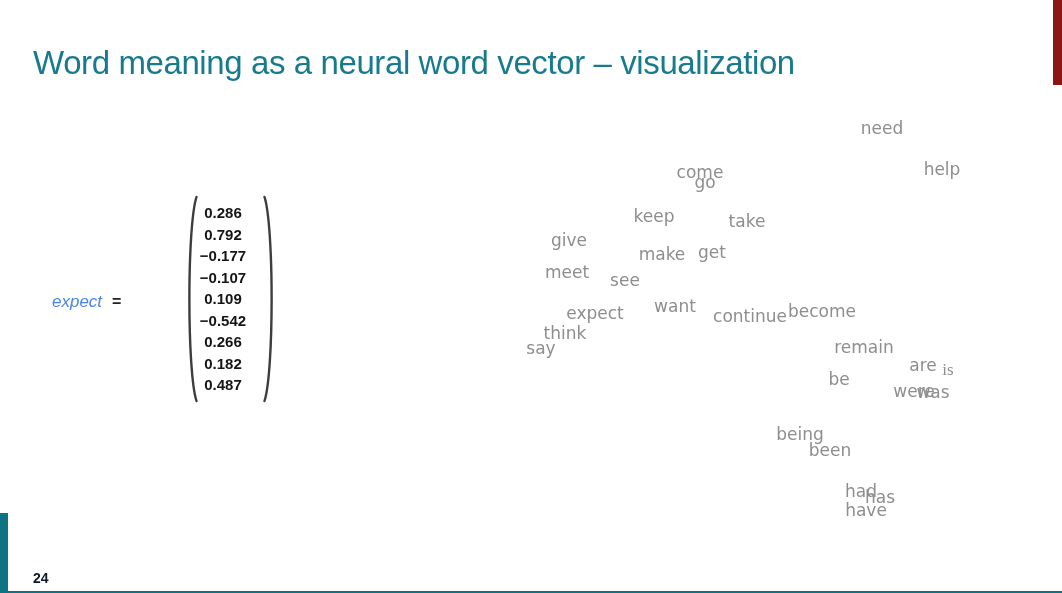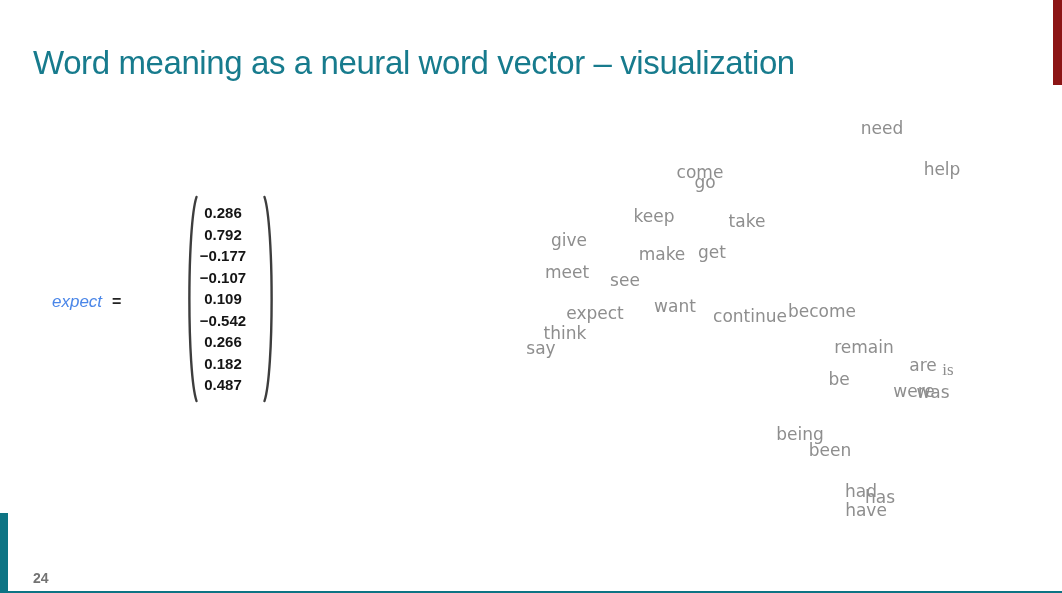--- a/index.html
+++ b/index.html
@@ -23,21 +23,21 @@
     letter-spacing: -0.4px;
     white-space: nowrap;
   }
 
   .accent-bar-right   { position: absolute; right: 0; top: 0; width: 9px; height: 85px; background: var(--accent-red); }
   .accent-bar-left    { position: absolute; left: 0; top: 513px; width: 8px; height: 80px; background: var(--accent-teal); }
   .accent-bar-bottom  { position: absolute; left: 0; bottom: 0; width: 100%; height: 2.5px; background: var(--accent-teal); }
 
   .page-number {
     position: absolute; left: 33px; top: 570px;
-    font-size: 14px; font-weight: 600; color: #737373;
+    font-size: 14px; font-weight: 600; color: #0f172a;
   }
 
   .eq-word {
     position: absolute; left: 52px; top: 292px;
     font-style: italic; font-size: 17px;
     color: var(--expect-blue);
   }
   .eq-equals {
     position: absolute; left: 112px; top: 293px;
     font-size: 16px; font-weight: 700; color: #222222;

